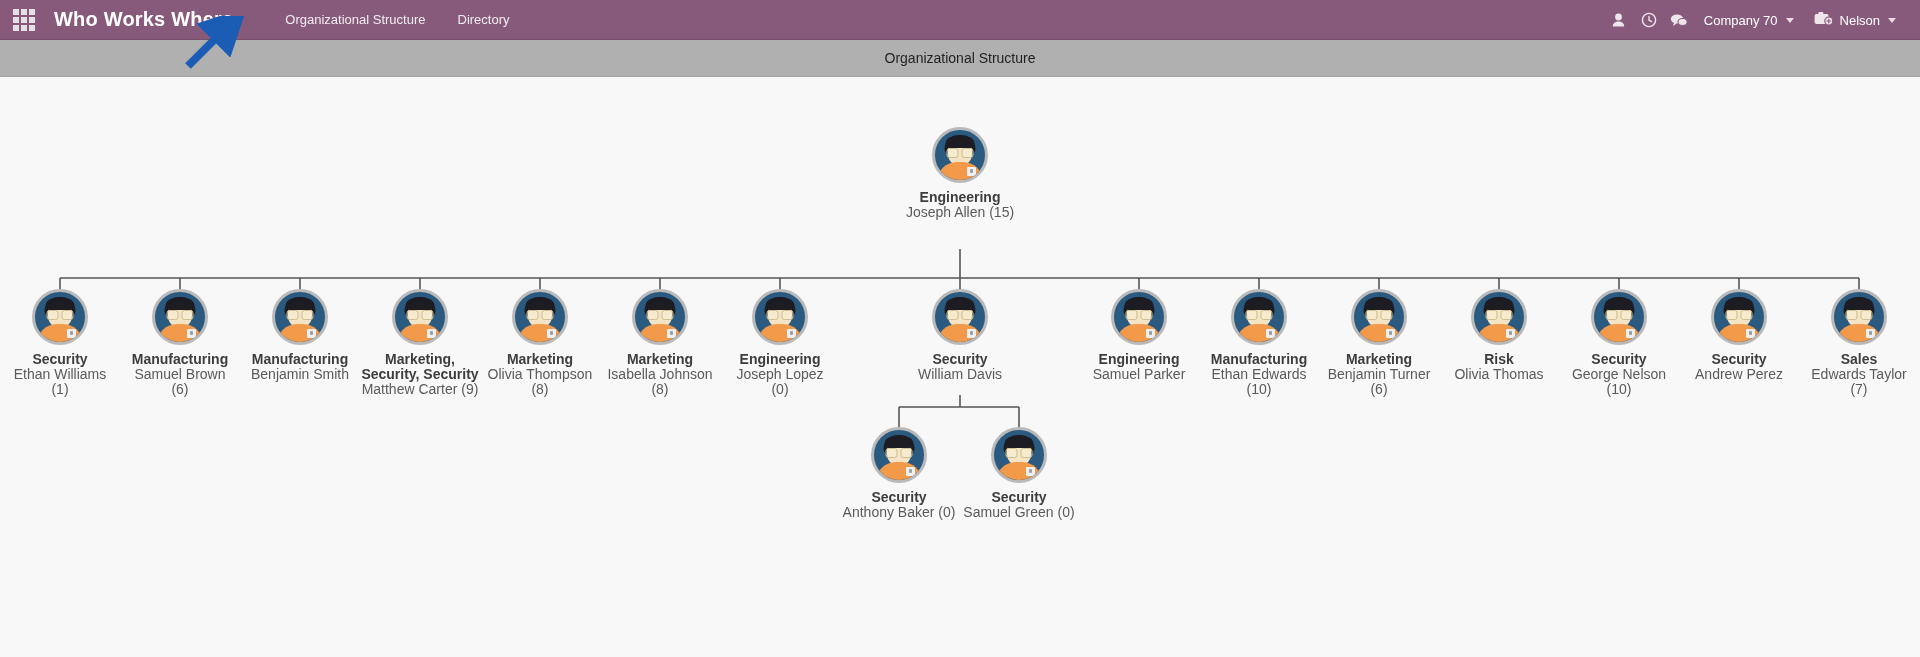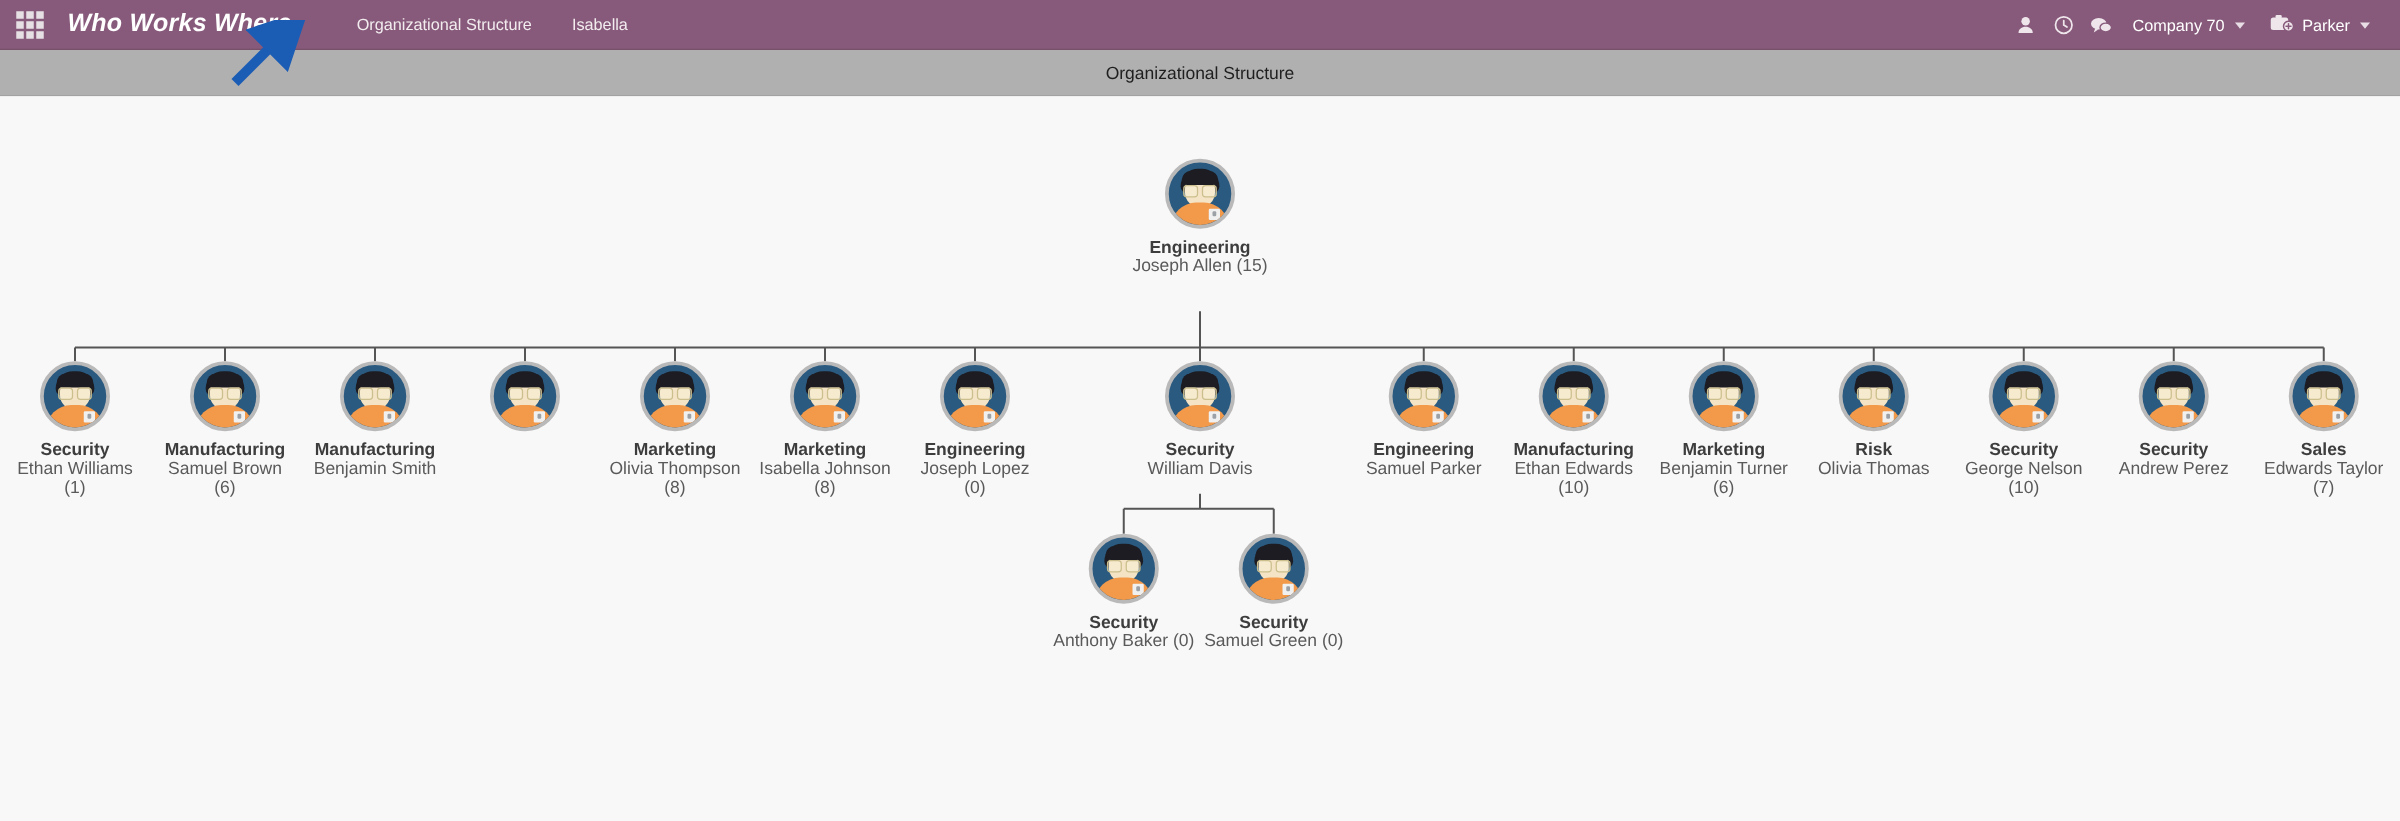--- a/index.html
+++ b/index.html
@@ -31,21 +31,20 @@
     justify-content: center;
     cursor: pointer;
   }
   .apps-grid i { display:block; width:6px; height:6px; background:#e6dfe4; }
   .brand {
     margin-left: 16px;
     font-size: 20px;
     font-weight: bold;
     letter-spacing: .2px;
     white-space: nowrap;
-    font-style: italic;
   }
   .navlinks { display:flex; align-items:center; margin-left: 42px; }
   .navlink {
     font-size: 13px;
     color: #f2ecef;
     padding: 4px 10px;
     white-space: nowrap;
     cursor: pointer;
   }
   .navlink + .navlink { margin-left: 12px; }
@@ -174,21 +173,21 @@
       <i></i>
       <i></i>
       <i></i>
       <i></i>
   </div>
 
   <div class="brand">Who Works Where</div>
 
   <div class="navlinks">
     <div class="navlink">Organizational Structure</div>
-    <div class="navlink">Isabella</div>
+    <div class="navlink">Directory</div>
   </div>
 
   <div class="topright">
 
     <div class="tr-icon">
       <svg width="13" height="14" viewBox="0 0 13 14" aria-hidden="true">
         <circle cx="6.5" cy="4" r="3.4" fill="#efe6ec"></circle>
         <path d="M0.8 13.4c0-3.2 2.6-5 5.7-5s5.7 1.8 5.7 5z" fill="#efe6ec"></path>
       </svg>
     </div>
@@ -215,21 +214,21 @@
 
     <div class="tr-item">
       <span>
         <svg width="20" height="15" viewBox="0 0 20 15" aria-hidden="true">
           <rect x="0.6" y="3" width="14" height="10" rx="2" fill="#efe6ec"></rect>
           <rect x="4.4" y="1" width="5" height="2.6" rx="1" fill="#efe6ec"></rect>
           <circle cx="14.8" cy="10" r="4" fill="#efe6ec" stroke="#875a7b" stroke-width="1.2"></circle>
           <path d="M14.8 8v4M12.8 10h4" stroke="#875a7b" stroke-width="1.2" stroke-linecap="round"></path>
         </svg>
       </span>
-      <span>Parker</span>
+      <span>Nelson</span>
       <span class="caret"></span>
     </div>
 
   </div>
 </div>
 
 <div class="subbar">
   <span>Organizational Structure</span>
 </div>
 
@@ -323,20 +322,24 @@
       <div class="node" style="left: 360px; top: 212px; width: 120px;">
         <div class="avatar">
           <div class="hair"></div>
           <div class="face"></div>
           <div class="fringe"></div>
           <div class="glasses"></div>
           <div class="neck"></div>
           <div class="body"></div>
           <div class="badge"></div>
         </div>
+        <div class="lbl">
+          <div class="dept">Marketing, Security, Security</div>
+          <div class="person">Matthew Carter (9)</div>
+        </div>
       </div>
       <div class="node" style="left: 480px; top: 212px; width: 120px;">
         <div class="avatar">
           <div class="hair"></div>
           <div class="face"></div>
           <div class="fringe"></div>
           <div class="glasses"></div>
           <div class="neck"></div>
           <div class="body"></div>
           <div class="badge"></div>

